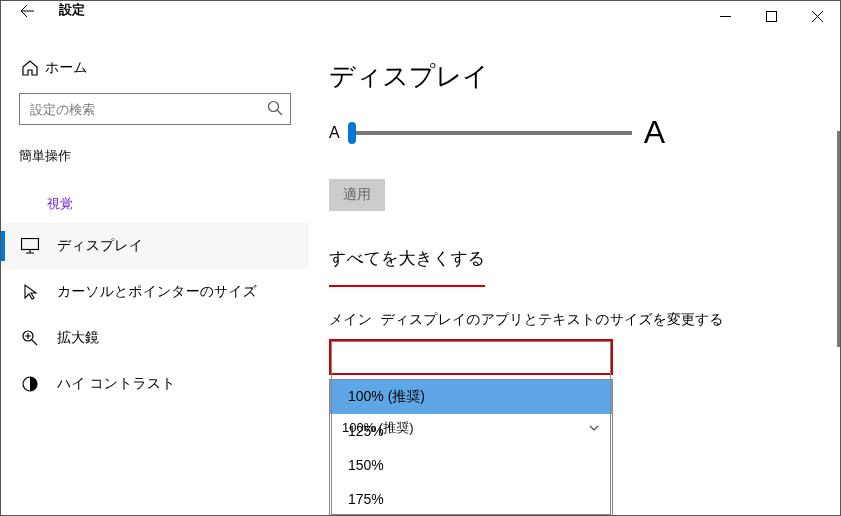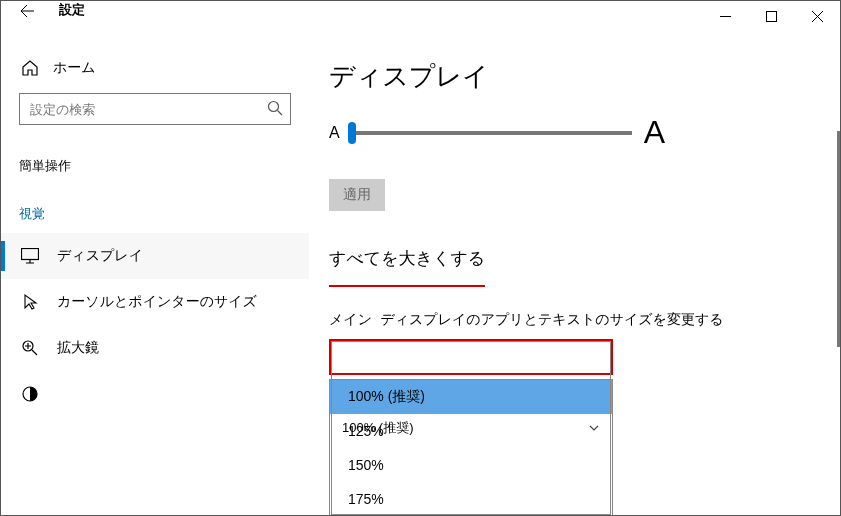--- a/index.html
+++ b/index.html
@@ -47,27 +47,27 @@
   }
   .sidebar {
     width: 308px;
     padding: 12px 18px 0 18px;
     display:flex;
     flex-direction:column;
   }
   .home-row {
     display:flex;
     align-items:center;
-    gap: 14px;
+    gap: 6px;
     padding: 10px 2px 16px 2px;
     font-size: 14px;
   }
   .search {
     position: relative;
-    margin-bottom: 32px;
+    margin-bottom: 22px;
   }
   .search input {
     width: 100%;
     height: 32px;
     border: 1px solid #777;
     background: #fff;
     padding: 0 30px 0 10px;
     font-size: 13px;
     outline: none;
   }
@@ -76,22 +76,23 @@
     right: 8px;
     top: 7px;
   }
   .section-label {
     font-size: 13px;
     font-weight: 400;
     margin-bottom: 30px;
   }
   .sub-label {
     font-size: 13px;
-    color: #0369a1;
+    color: #6d28d9;
     margin-bottom: 10px;
+    margin-left: 28px;
   }
   .nav {
     margin-left: -18px;
     margin-right: -18px;
   }
   .nav-item {
     display:flex;
     align-items:center;
     gap: 18px;
     height: 46px;
@@ -276,20 +277,21 @@
             <circle cx="7" cy="7" r="5" fill="none" stroke="#000" stroke-width="1.2"></circle>
             <path d="M11 11 L16 16 M7 4 V10 M4 7 H10" stroke="#000" stroke-width="1.2"></path>
           </svg>
         <span>拡大鏡</span>
       </div>
       <div class="nav-item">
         <svg width="18" height="18" viewBox="0 0 18 18">
             <circle cx="9" cy="9" r="7" fill="none" stroke="#000" stroke-width="1.2"></circle>
             <path d="M9 2 A7 7 0 0 1 9 16 Z" fill="#000"></path>
           </svg>
+        <span>ハイ コントラスト</span>
       </div>
     </div>
   </div>
 
   <div class="main">
     <h1>ディスプレイ</h1>
 
     <div class="text-size-row">
       <span class="small-a">A</span>
       <div class="slider">

